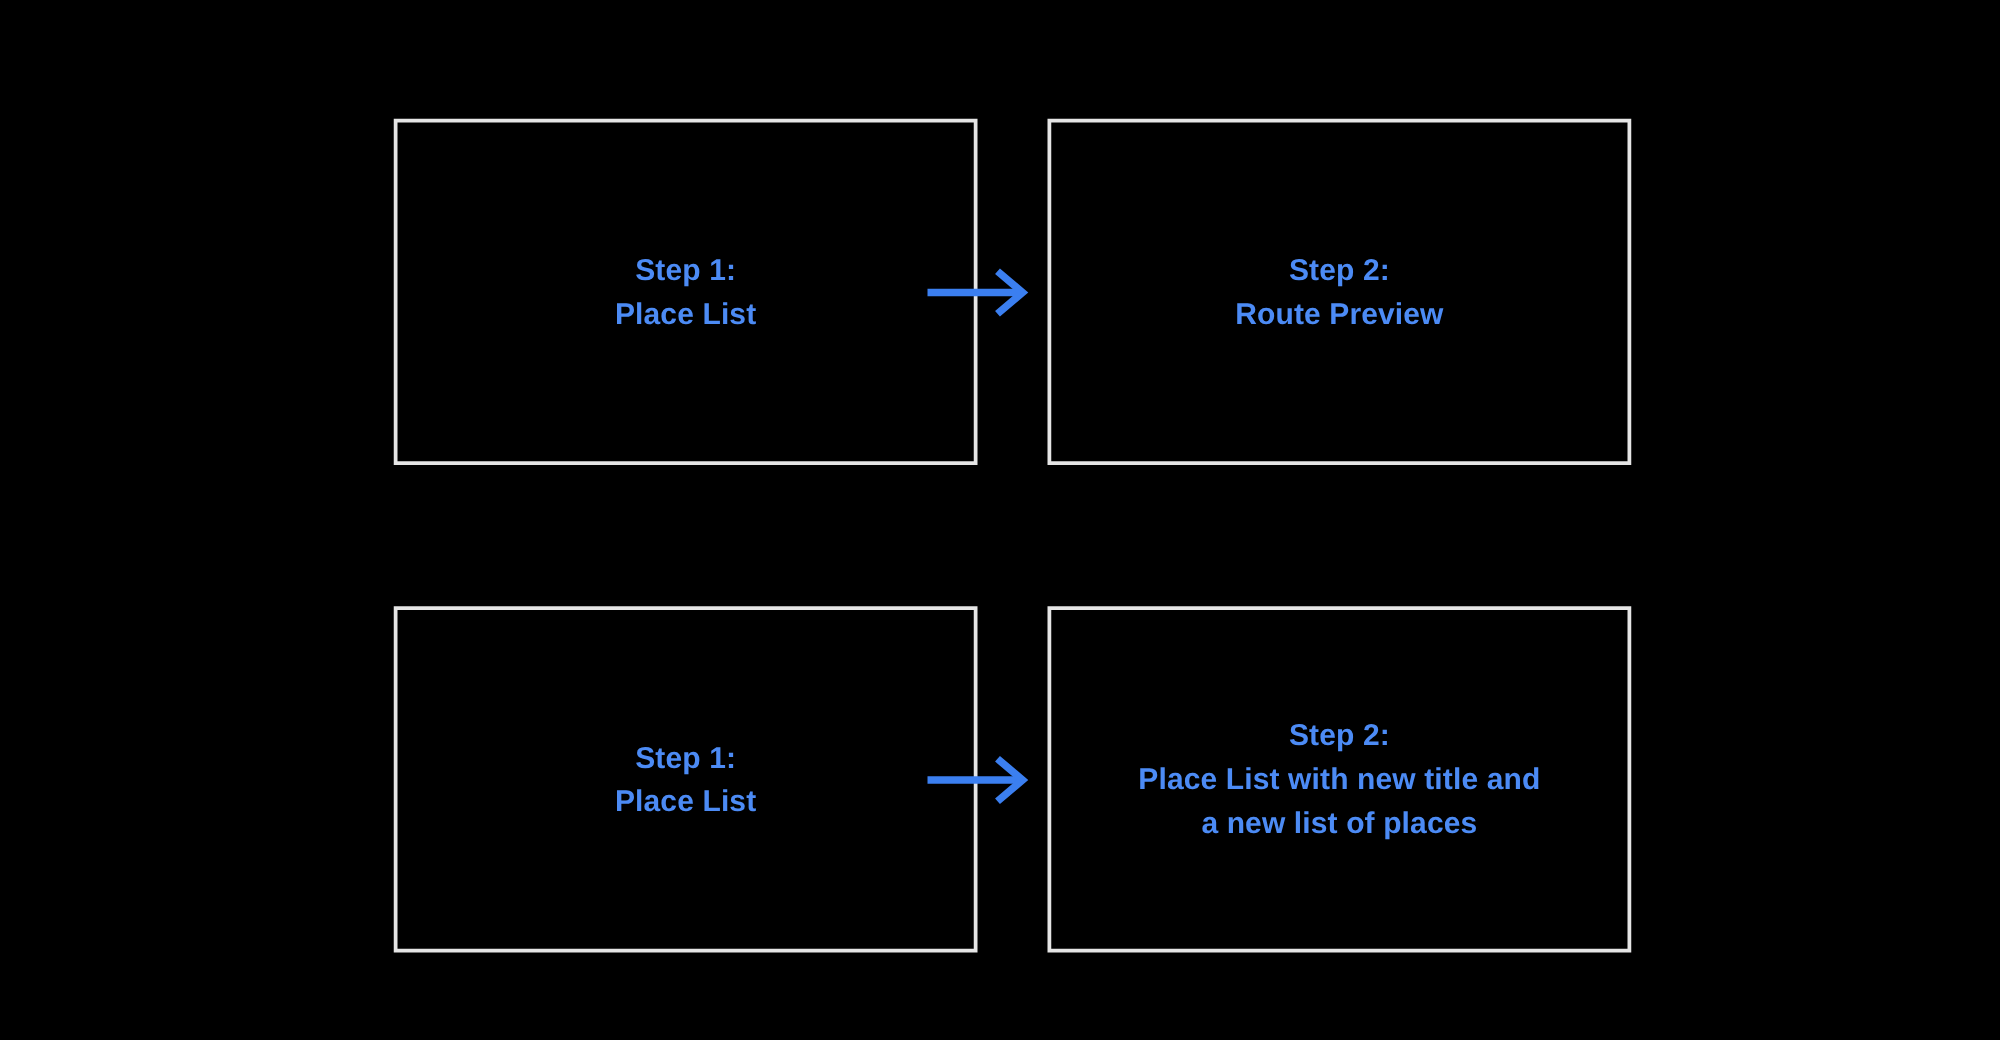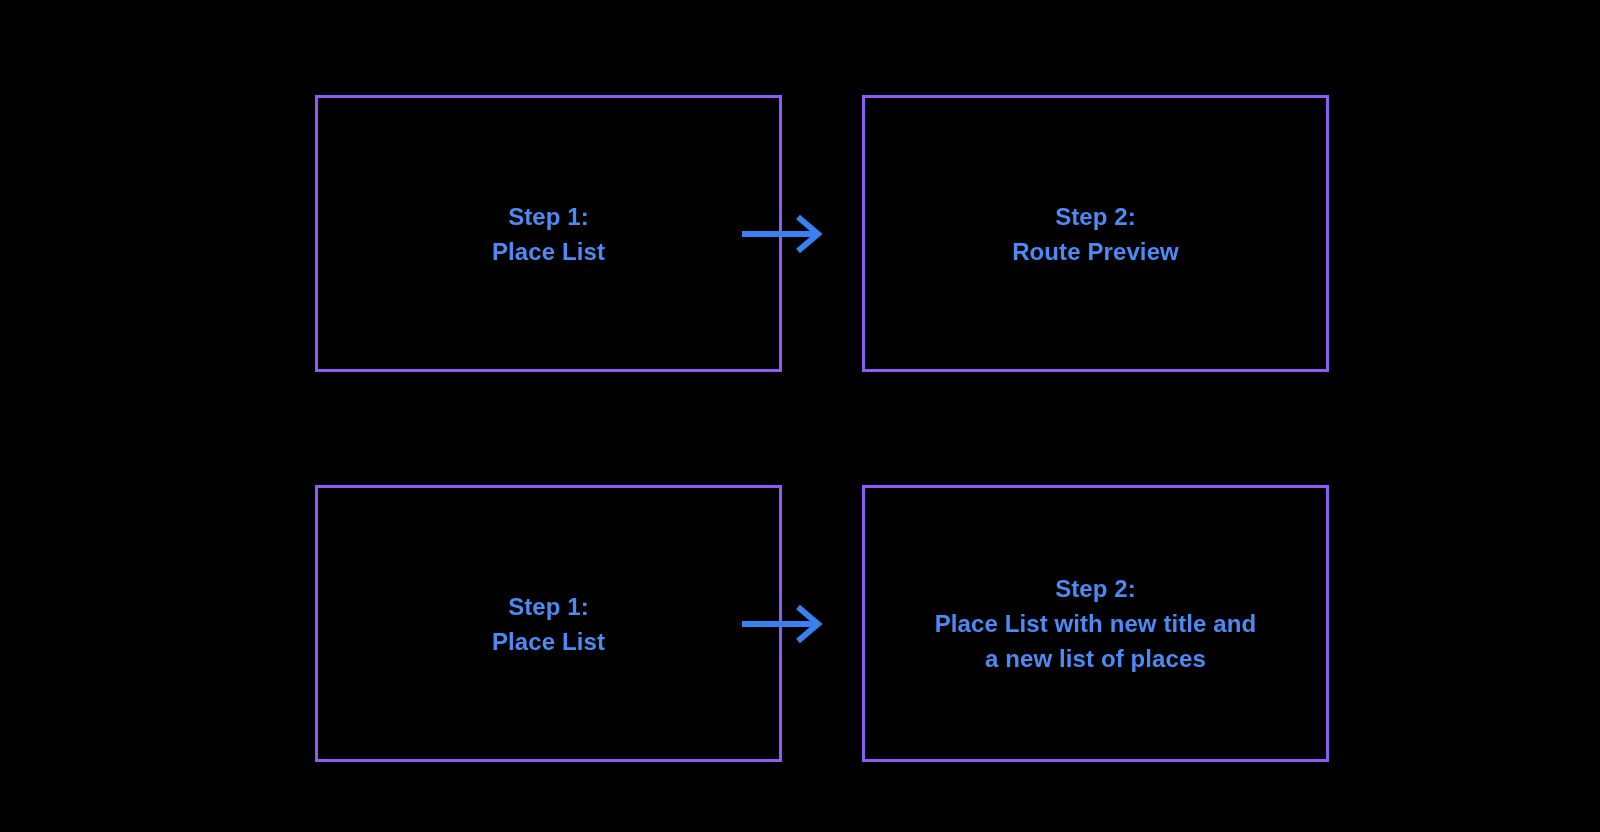--- a/index.html
+++ b/index.html
@@ -28,28 +28,28 @@
   }
   .flow-row.row-top  { top: 95px; }
   .flow-row.row-bottom { top: 485px; }
 
   .step-box {
     position: absolute;
     top: 0;
     width: 467px;
     height: 277px;
     box-sizing: border-box;
-    border: 3px solid #8b5cf6;
+    border: 3px solid #e5e5e5;
     background: transparent;
     display: flex;
     align-items: center;
     justify-content: center;
   }
   .step-box.box-left  { left: 315px; }
-  .step-box.box-right { left: 862px; }
+  .step-box.box-right { left: 838px; }
 
   .step-label {
     color: #4c8bf5;
     font-family: "Liberation Sans", sans-serif;
     font-size: 24px;
     font-weight: bold;
     line-height: 35px;
     text-align: center;
     letter-spacing: 0.1px;
     white-space: pre-line;

